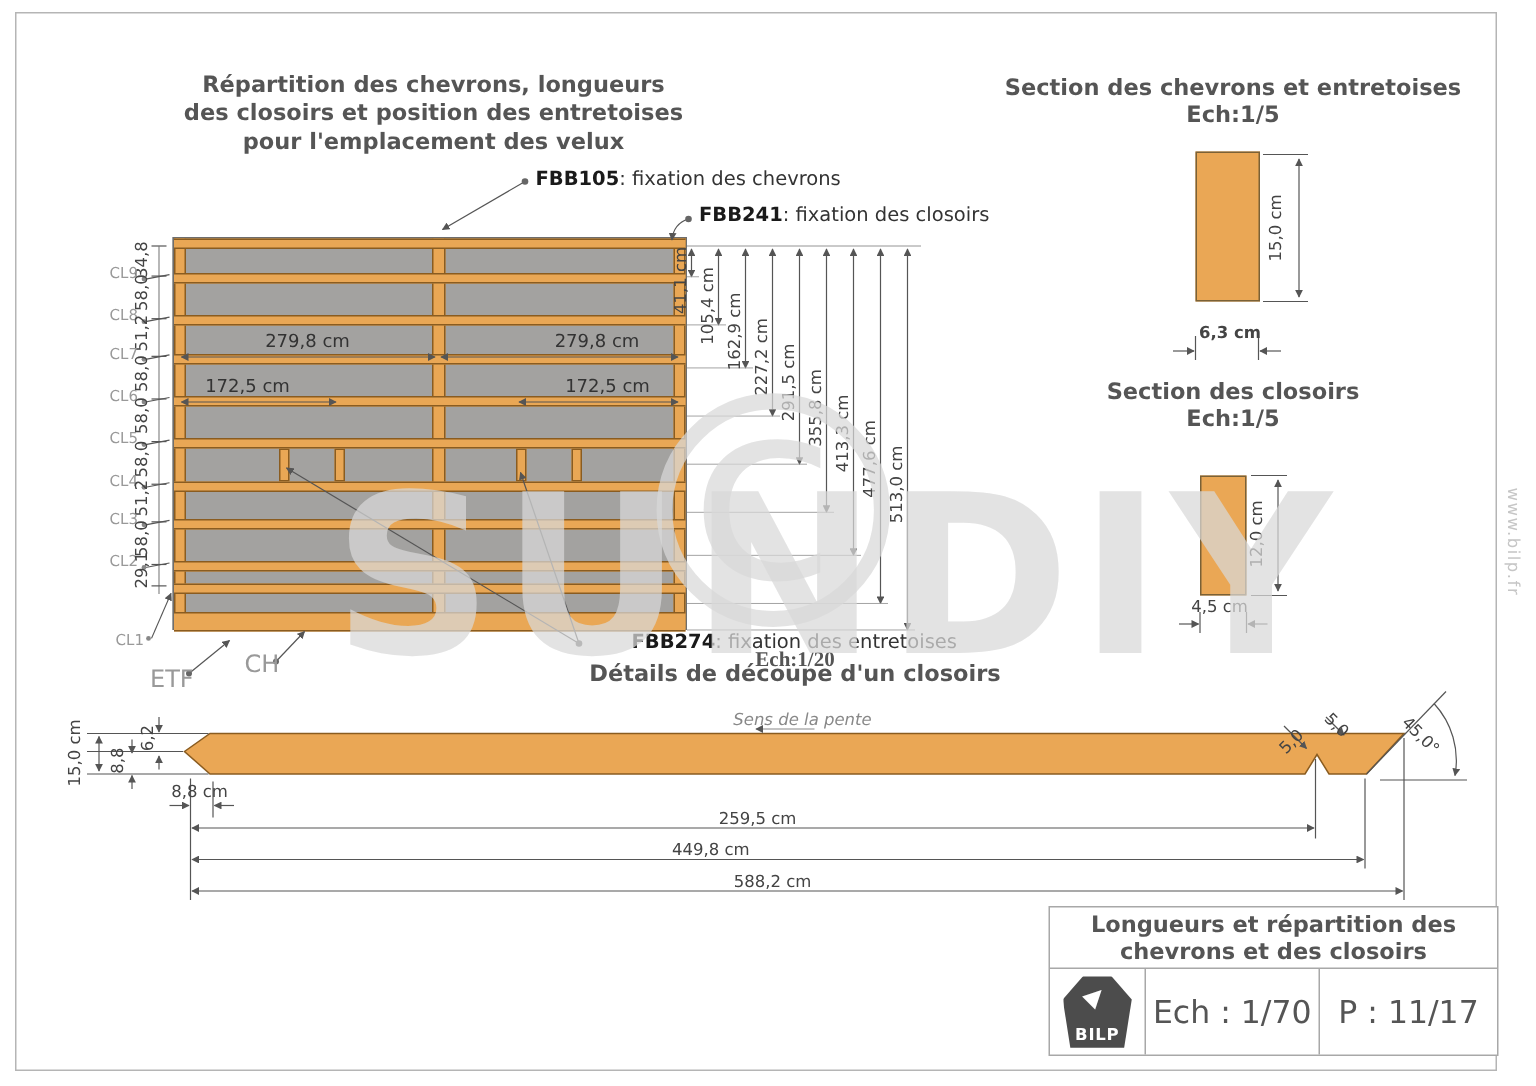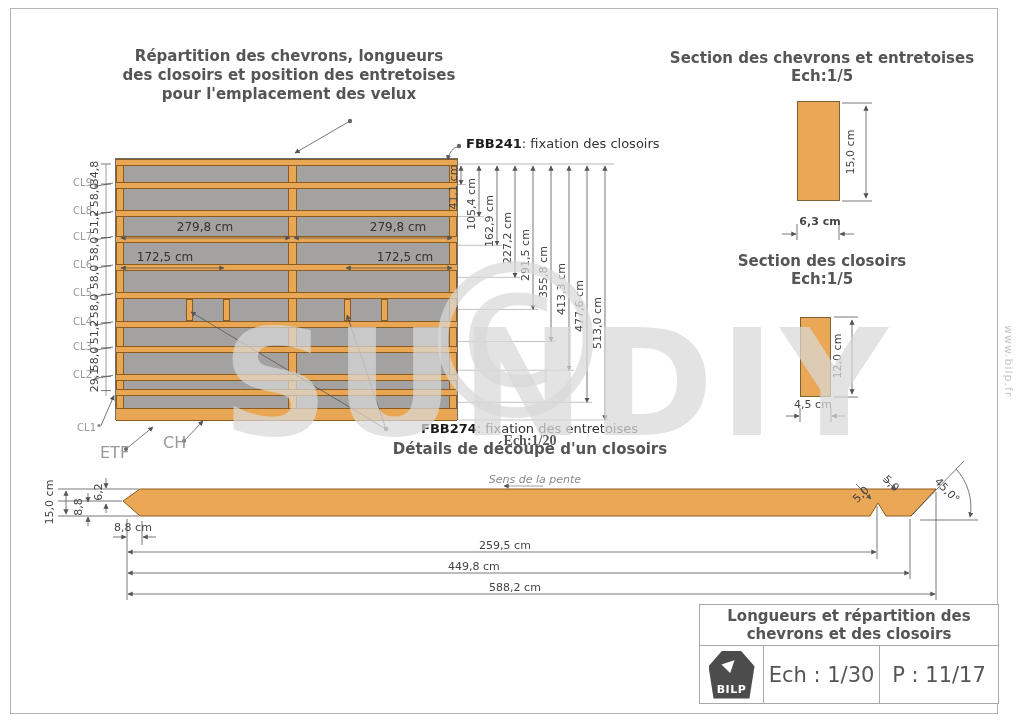--- a/index.html
+++ b/index.html
@@ -210,20 +210,23 @@
   <div class="abs wm wm-copy" style="left:408px;top:218px;">©</div>
   <div class="abs wm wm-text" style="left:222px;top:298px;">SUNDIY</div>
   <div class="abs site" style="left:1002px;top:325px;">www.bilp.fr</div>
 
   <div class="abs lbl blocktitle" style="left:110px;top:47px;width:358px;">
     <div>Répartition des chevrons, longueurs</div>
     <div>des closoirs et position des entretoises</div>
     <div>pour l'emplacement des velux</div>
   </div>
 
+  <div class="abs lbl fbb" style="left:357px;top:112px;">
+    <b>FBB105</b><span>: fixation des chevrons</span>
+  </div>
   <div class="abs lbl fbb" style="left:466px;top:136px;">
     <b>FBB241</b><span>: fixation des closoirs</span>
   </div>
   <div class="abs lbl fbb" style="left:393px;top:421px;margin-left:28px;">
     <b>FBB274</b><span>: fixation des entretoises</span>
   </div>
 
   <div class="abs lbl graylab" style="left:100px;top:443px;">ETF</div>
   <div class="abs lbl graylab" style="left:163px;top:433px;">CH</div>
 
@@ -266,21 +269,21 @@
       <div>Longueurs et répartition des</div>
       <div>chevrons et des closoirs</div>
     </div>
     <div class="tb-row">
       <div class="tb-cell tb-logo">
         <div class="logo">
           <div class="logo-arrow">▶</div>
           <div class="logo-text">BILP</div>
         </div>
       </div>
-      <div class="tb-cell tb-ech">Ech : 1/30</div>
+      <div class="tb-cell tb-ech">Ech : 1/70</div>
       <div class="tb-cell tb-page">P : 11/17</div>
     </div>
   </div>
 
 <div class="abs lbl dimv dimv44" style="left: 73px; top: 166.526px;">34,8</div>
     <div class="abs lbl cl" style="left: 56px; top: 177.052px;">CL9</div>
     <div class="abs lbl dimv dimv44" style="left: 73px; top: 189.262px;">58,0</div>
     <div class="abs lbl cl" style="left: 56px; top: 205.472px;">CL8</div>
     <div class="abs lbl dimv dimv44" style="left: 73px; top: 216.016px;">51,2</div>
     <div class="abs lbl cl" style="left: 56px; top: 230.56px;">CL7</div>

